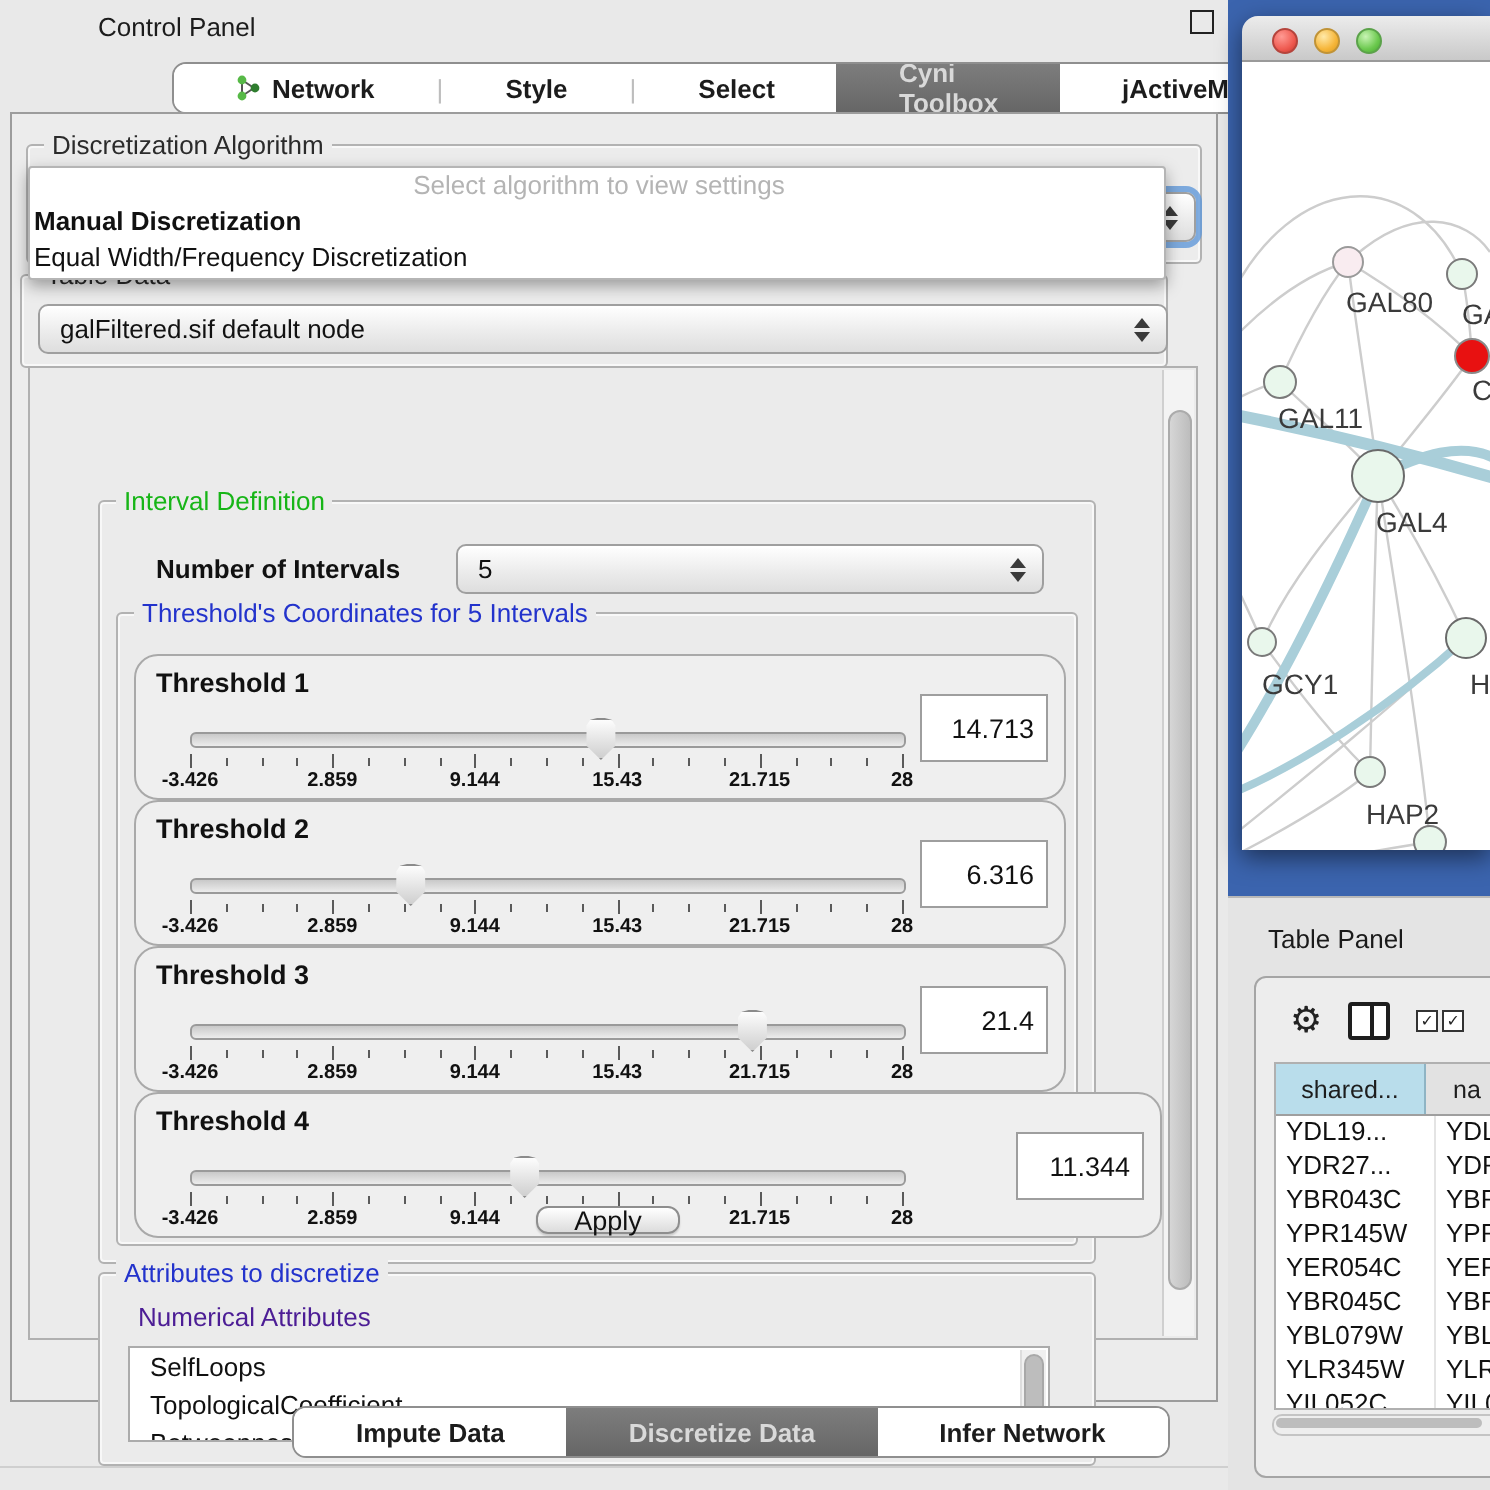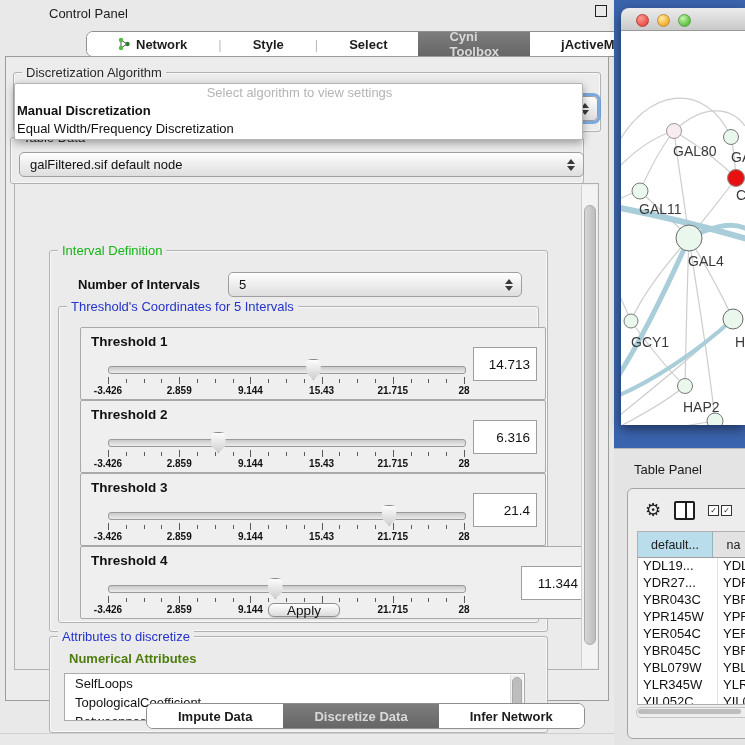--- a/index.html
+++ b/index.html
@@ -70,42 +70,42 @@
   .vsb.outer .thumb-v{top:20px;height:438px;}
 
   .interval-group{left:34px;top:66px;width:497px;height:380px;background:#ebebeb;}
   .interval-group .group-title{background:#ebebeb;}
   .spin-label{position:absolute;left:28px;top:26px;font-size:13px;font-weight:bold;color:#111;}
   .intervals-spinner{left:178px;top:21px;width:282px;}
   .thresholds-group{left:8px;top:55px;width:479px;height:315px;}
   .thresholds-group .group-title{background:#ebebeb;}
 
   
-  .th-box{position:absolute;left:21px;width:464px;height:71px;border:1px solid #a9a9a9;
-    border-radius:2px;background:#efefef;}
+  .th-box{position:absolute;left:8px;width:464px;height:71px;border:1px solid #a9a9a9;
+    border-radius:12px;background:#efefef;}
   .th-label{position:absolute;left:10px;top:6px;font-size:13.5px;font-weight:bold;color:#111;}
   .th-slider{position:absolute;left:27px;top:30px;width:356px;height:38px;}
   .track{position:absolute;left:0;top:8px;width:100%;height:6px;border-radius:3px;
     border:1px solid #9a9a9a;background:linear-gradient(#c9c9c9,#ececec);}
   .thumb{position:absolute;top:1px;width:17px;height:19px;transform:translateX(-50%);
     background:linear-gradient(#fdfdfd,#cfcfcf);border:1px solid #8b8b8b;border-radius:4px 4px 2px 2px;
     clip-path:polygon(50% 100%,12% 66%,12% 18%,22% 4%,40% 0,60% 0,78% 4%,88% 18%,88% 66%);}
   .ticks{position:absolute;left:0;top:19px;width:100%;height:8px;}
   .tick{position:absolute;top:2px;width:1px;height:4px;background:#5a5a5a;}
   .tick.major{top:0;height:7px;}
   .tick-labels{position:absolute;left:0;top:27px;width:100%;height:11px;}
   .tick-labels span{position:absolute;transform:translateX(-50%);font-size:10px;font-weight:bold;
     color:#111;white-space:nowrap;}
   .th-value{position:absolute;right:8px;top:19px;width:56px;height:32px;background:#fff;
     border:1px solid #9e9e9e;font-size:13.5px;color:#111;display:flex;align-items:center;
     justify-content:flex-end;padding-right:6px;}
 
   .attrs-group{left:34px;top:452px;width:497px;height:95px;background:#ebebeb;}
   .attrs-group .group-title{background:#ebebeb;}
-  .attrs-subtitle{position:absolute;left:7px;top:14px;font-size:13px;font-weight:bold;color:#4d7c0f;padding-left:12px;}
+  .attrs-subtitle{position:absolute;left:7px;top:14px;font-size:13px;font-weight:normal;color:#4c1d95;padding-left:12px;}
   .attr-list{position:absolute;left:14px;top:36px;width:459px;height:46px;background:#fff;
     border:1px solid #ababab;overflow:hidden;}
   .attr-item{font-size:13px;color:#111;line-height:19px;padding-left:10px;white-space:nowrap;}
   .attr-vsb{position:absolute;right:1px;top:1px;width:12px;height:44px;background:#f0f0f0;
     border-left:1px solid #ddd;}
   .attr-vsb .thumb-v{position:absolute;left:1px;top:2px;width:8px;height:34px;border-radius:5px;
     background:#bdbdbd;border:1px solid #a8a8a8;}
 
   .apply-btn{position:absolute;left:262px;top:546px;width:72px;height:14px;border-radius:6px;
     border:1px solid #8e8e8e;background:linear-gradient(#ffffff,#dcdcdc);font-size:13.5px;color:#111;
@@ -492,21 +492,21 @@
       <div class="tp-toolbar">
         <span class="gear-icon">⚙</span>
         <span class="split-icon"></span>
         <span class="cbx-pair">
           <span class="cbx">✓</span>
           <span class="cbx">✓</span>
         </span>
       </div>
       <div class="tp-table">
         <div class="tp-header">
-          <span class="hc1">default...</span>
+          <span class="hc1">shared...</span>
           <span class="hc2">na</span>
         </div>
         <div id="tpRows">
             <div class="tp-row">
               <span class="c1">YDL19...</span>
               <span class="c2">YDL19</span>
             </div>
             <div class="tp-row">
               <span class="c1">YDR27...</span>
               <span class="c2">YDR27</span>

